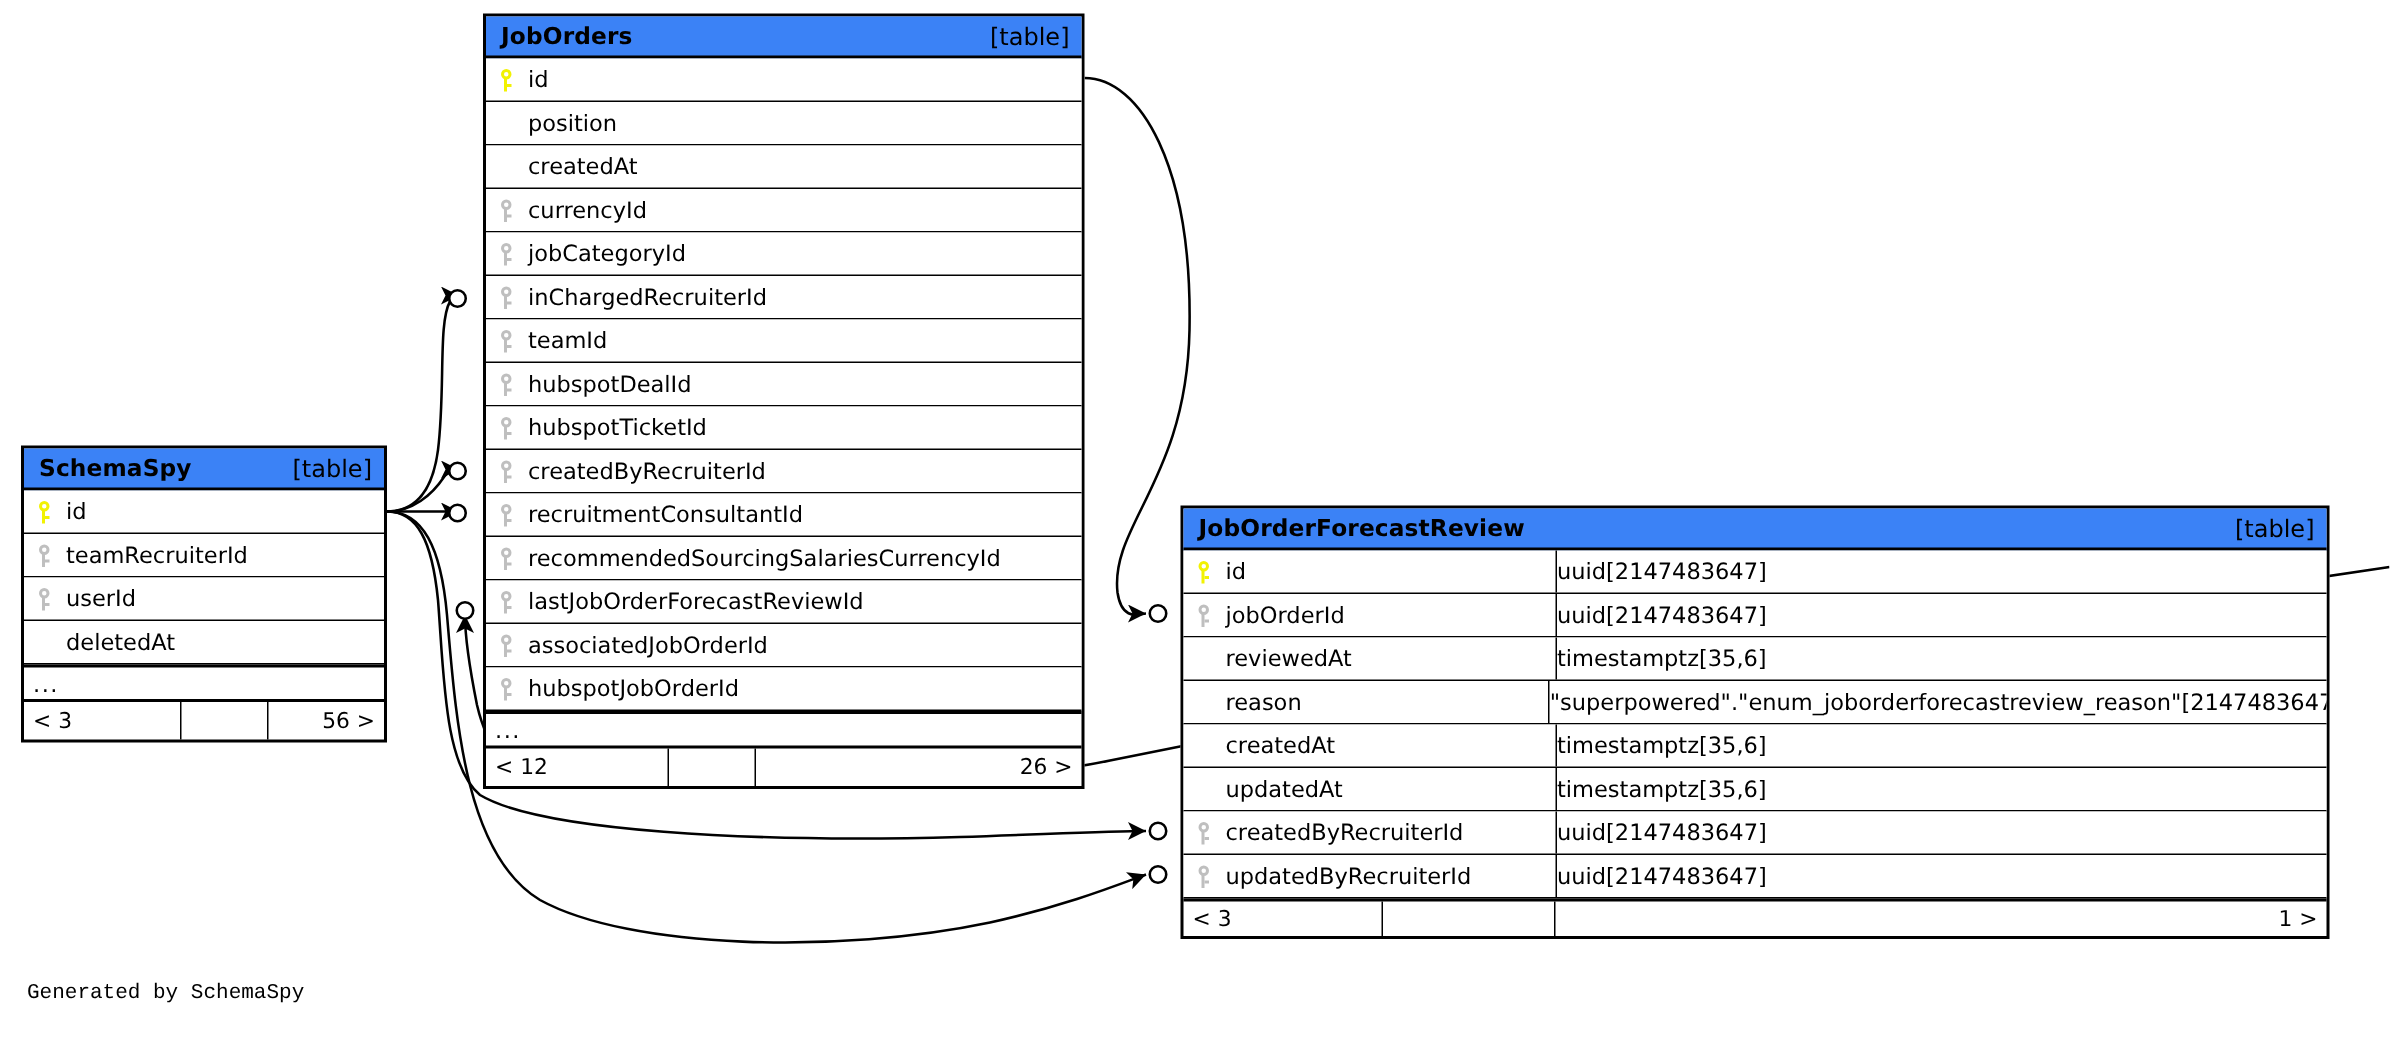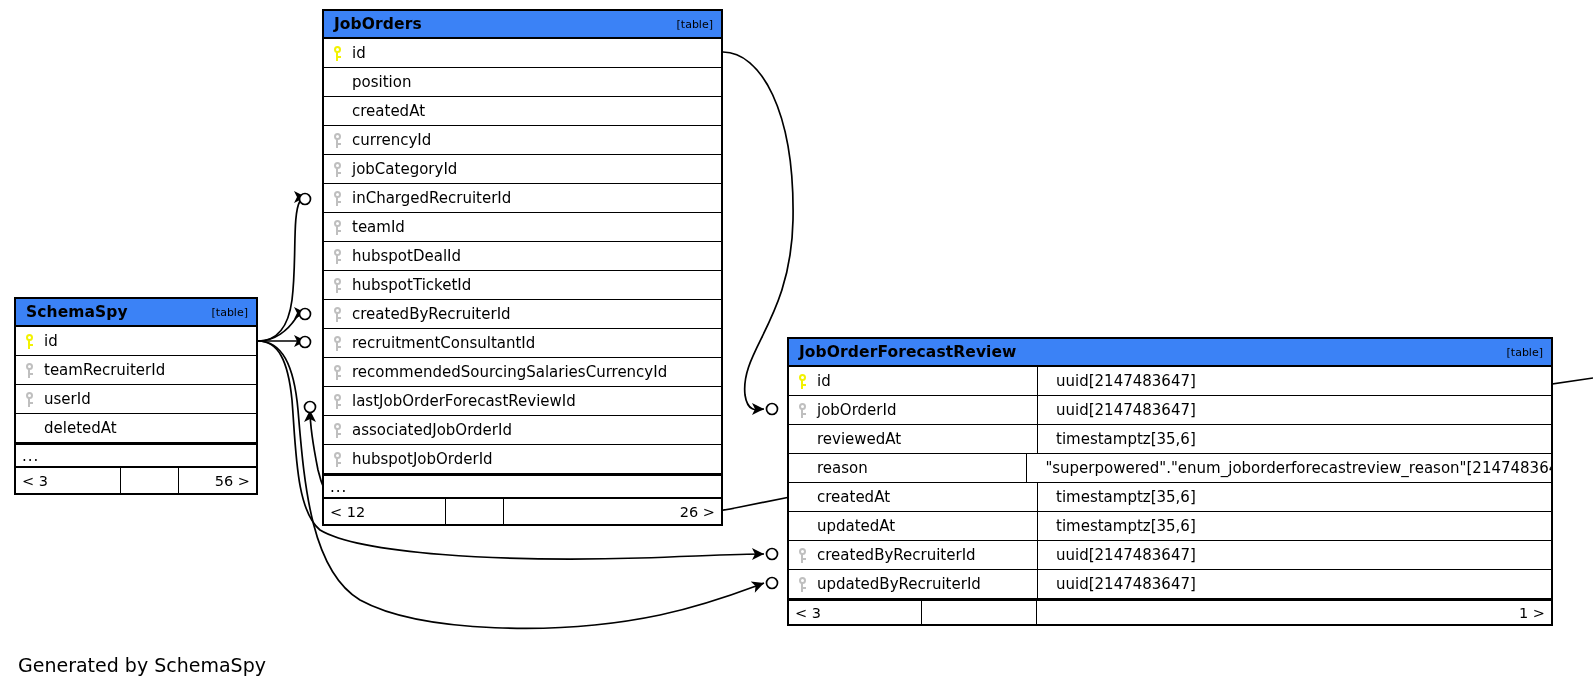--- a/index.html
+++ b/index.html
@@ -46,21 +46,21 @@
     align-items: center;
     justify-content: space-between;
     padding: 0 8px 0 10px;
   }
   .tbl-title {
     font-weight: bold;
     font-size: 15.5px;
     letter-spacing: 0.1px;
   }
   .tbl-tag {
-    font-size: 11px;
+    font-size: 16px;
     font-weight: normal;
   }
   .row {
     box-sizing: border-box;
     height: 29px;
     display: flex;
     align-items: center;
     border-bottom: 1.5px solid #000000;
     background: #ffffff;
   }
@@ -73,21 +73,21 @@
     justify-content: center;
   }
   .row .colname {
     padding-left: 2px;
     white-space: nowrap;
     overflow: hidden;
   }
   .typecell {
     box-sizing: border-box;
     border-left: 1.5px solid #000000;
-    padding-left: 18px;
+    padding-left: 0;
     height: 100%;
     display: flex;
     align-items: center;
     flex: 1 1 auto;
     white-space: nowrap;
     overflow: hidden;
   }
   .namecell {
     box-sizing: border-box;
     display: flex;
@@ -153,23 +153,24 @@
     left: 5.5px; top: 10px;
     width: 2.5px;
     height: 2px;
     background: currentColor;
   }
   .key.pk { color: #f2f202; }
   .key.fk { color: #bfbfbf; }
 
   .footer-note {
     position: absolute;
-    font-size: 19px;
+    font-size: 14px;
     color: #000;
     z-index: 3;
+    font-family: Liberation Mono, monospace;
   }
 </style>
 </head>
 <body>
 
 <div id="canvas">
 
   <svg class="edges" viewBox="0 0 1593 695" width="1593" height="695">
     <defs>
       <marker id="crow" markerWidth="14" markerHeight="12" refX="13" refY="6" orient="auto" markerUnits="userSpaceOnUse">

